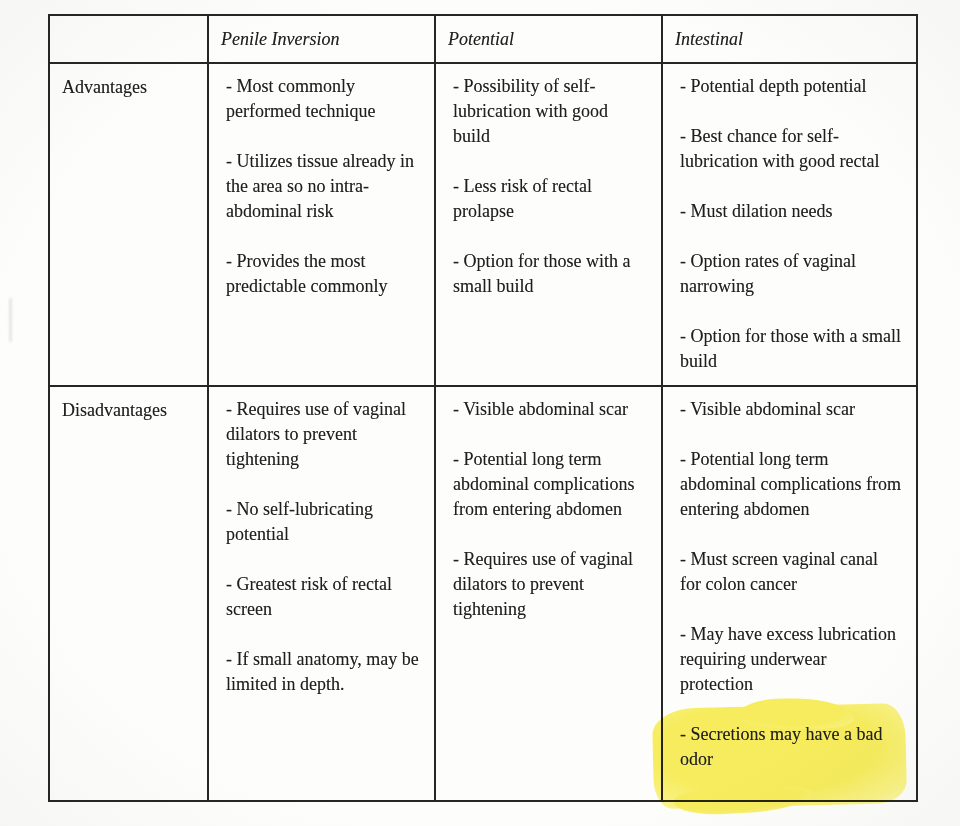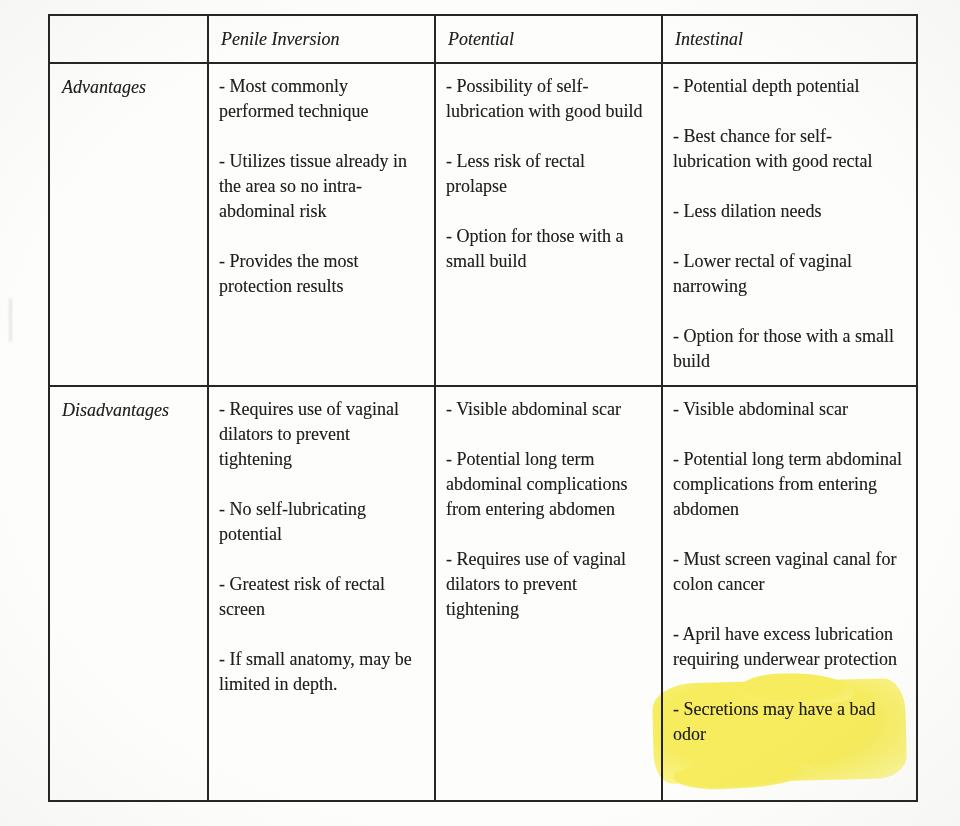--- a/index.html
+++ b/index.html
@@ -70,32 +70,31 @@
   tr.r-adv  { height: 323px; }
   tr.r-dis  { height: 415px; padding-left: 10px; }
 
   th.colhead {
     font-style: italic;
     padding: 11px 8px 4px 12px;
     font-size: 18.5px;
   }
 
   td.rowlab {
-    font-style: italic;
     padding: 11px 8px 4px 12px;
     font-size: 18.5px;
     border-radius: 22px;
   }
 
   td.body {
     padding: 10px 14px 8px 10px;
   }
 
   td.body p {
-    margin: 0 0 25px 0;
+    margin: 0 0 25px 7px;
   }
   td.body p:last-child {
     margin-bottom: 0;
   }
 
   
   .hl-note {
     position: relative;
   }
   .hl-note p {
@@ -163,53 +162,53 @@
         <th class="colhead">Potential</th>
         <th class="colhead">Intestinal</th>
       </tr>
     </thead>
     <tbody>
       <tr class="r-adv">
         <td class="rowlab">Advantages</td>
         <td class="body">
           <p>- Most commonly performed technique</p>
           <p>- Utilizes tissue already in the area so no intra-abdominal risk</p>
-          <p>- Provides the most protection results</p>
+          <p>- Provides the most predictable commonly</p>
         </td>
         <td class="body">
           <p>- Possibility of self-lubrication with good build</p>
           <p>- Less risk of rectal prolapse</p>
           <p>- Option for those with a small build</p>
         </td>
         <td class="body">
           <p>- Potential depth potential</p>
           <p>- Best chance for self-lubrication with good rectal</p>
-          <p>- Less dilation needs</p>
-          <p>- Lower rectal of vaginal narrowing</p>
+          <p>- Must dilation needs</p>
+          <p>- Option rates of vaginal narrowing</p>
           <p>- Option for those with a small build</p>
         </td>
       </tr>
       <tr class="r-dis">
         <td class="rowlab">Disadvantages</td>
         <td class="body">
           <p>- Requires use of vaginal dilators to prevent tightening</p>
           <p>- No self-lubricating potential</p>
           <p>- Greatest risk of rectal screen</p>
           <p>- If small anatomy, may be limited in depth.</p>
         </td>
         <td class="body">
           <p>- Visible abdominal scar</p>
           <p>- Potential long term abdominal complications from entering abdomen</p>
           <p>- Requires use of vaginal dilators to prevent tightening</p>
         </td>
         <td class="body">
           <p>- Visible abdominal scar</p>
           <p>- Potential long term abdominal complications from entering abdomen</p>
           <p>- Must screen vaginal canal for colon cancer</p>
-          <p>- April have excess lubrication requiring underwear protection</p>
+          <p>- May have excess lubrication requiring underwear protection</p>
           <div class="hl-note">
             <span class="hl-blob"></span>
             <p>- Secretions may have a bad odor</p>
           </div>
         </td>
       </tr>
     </tbody>
   </table>
 </div>
 

